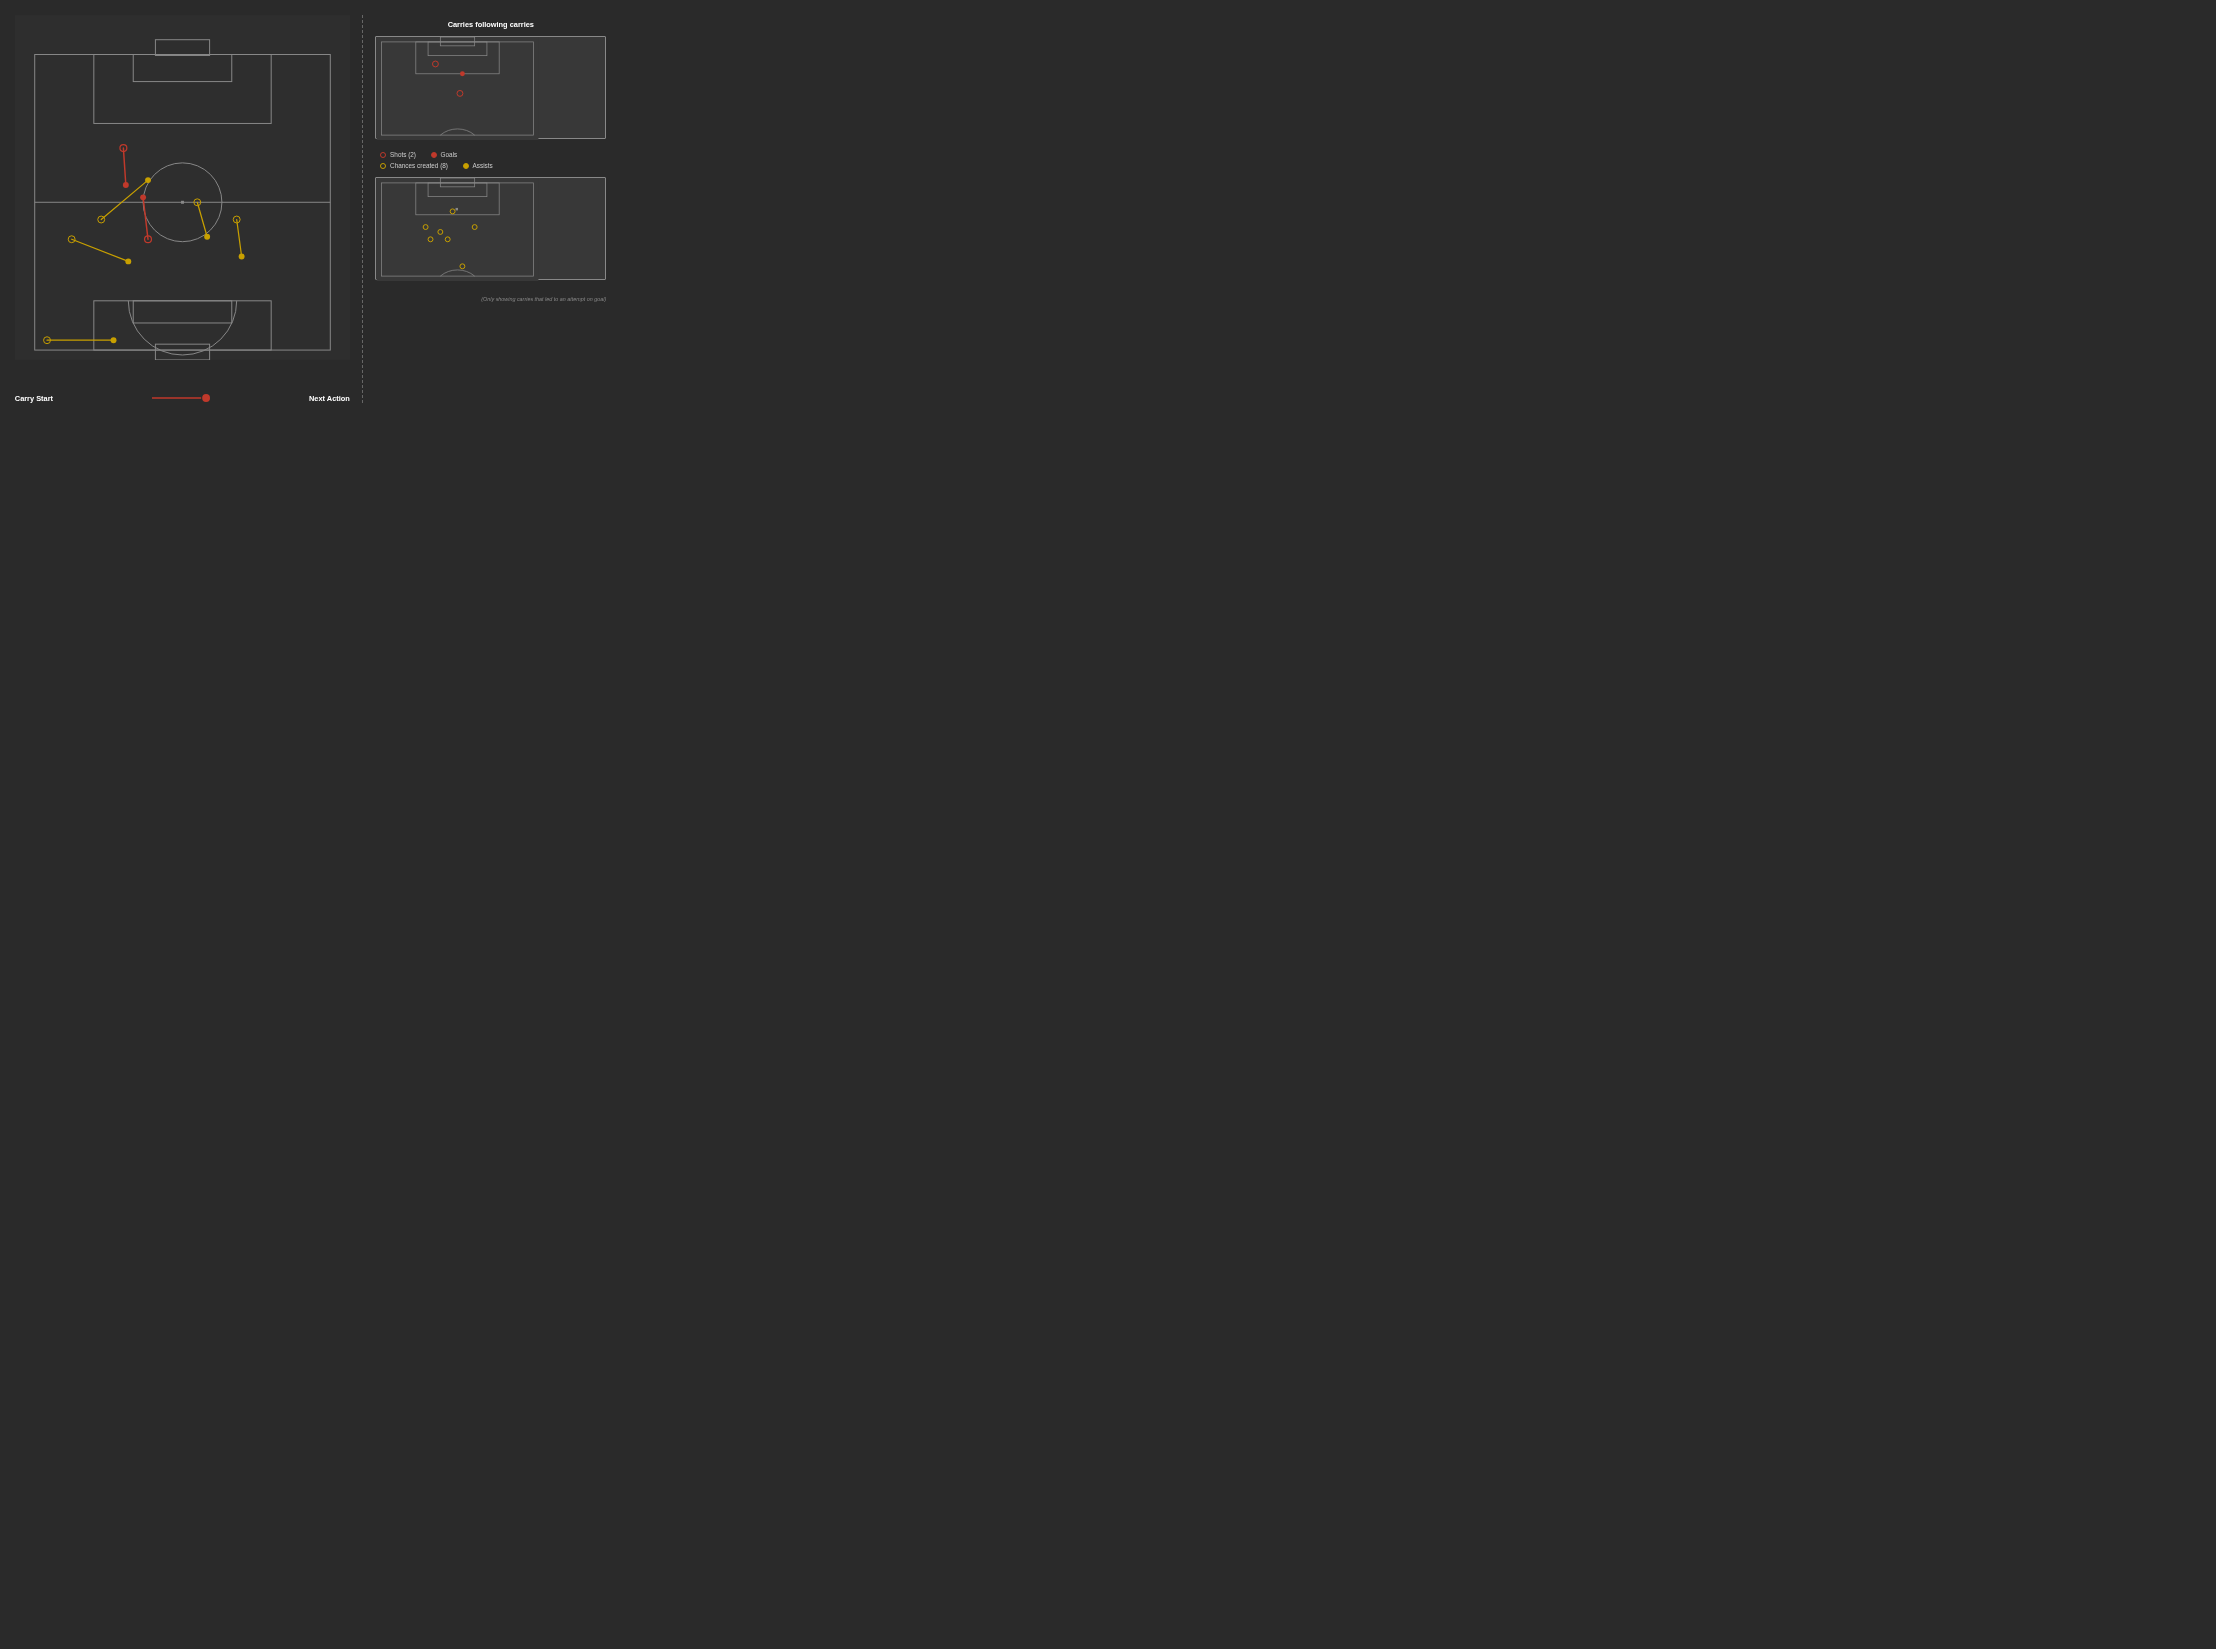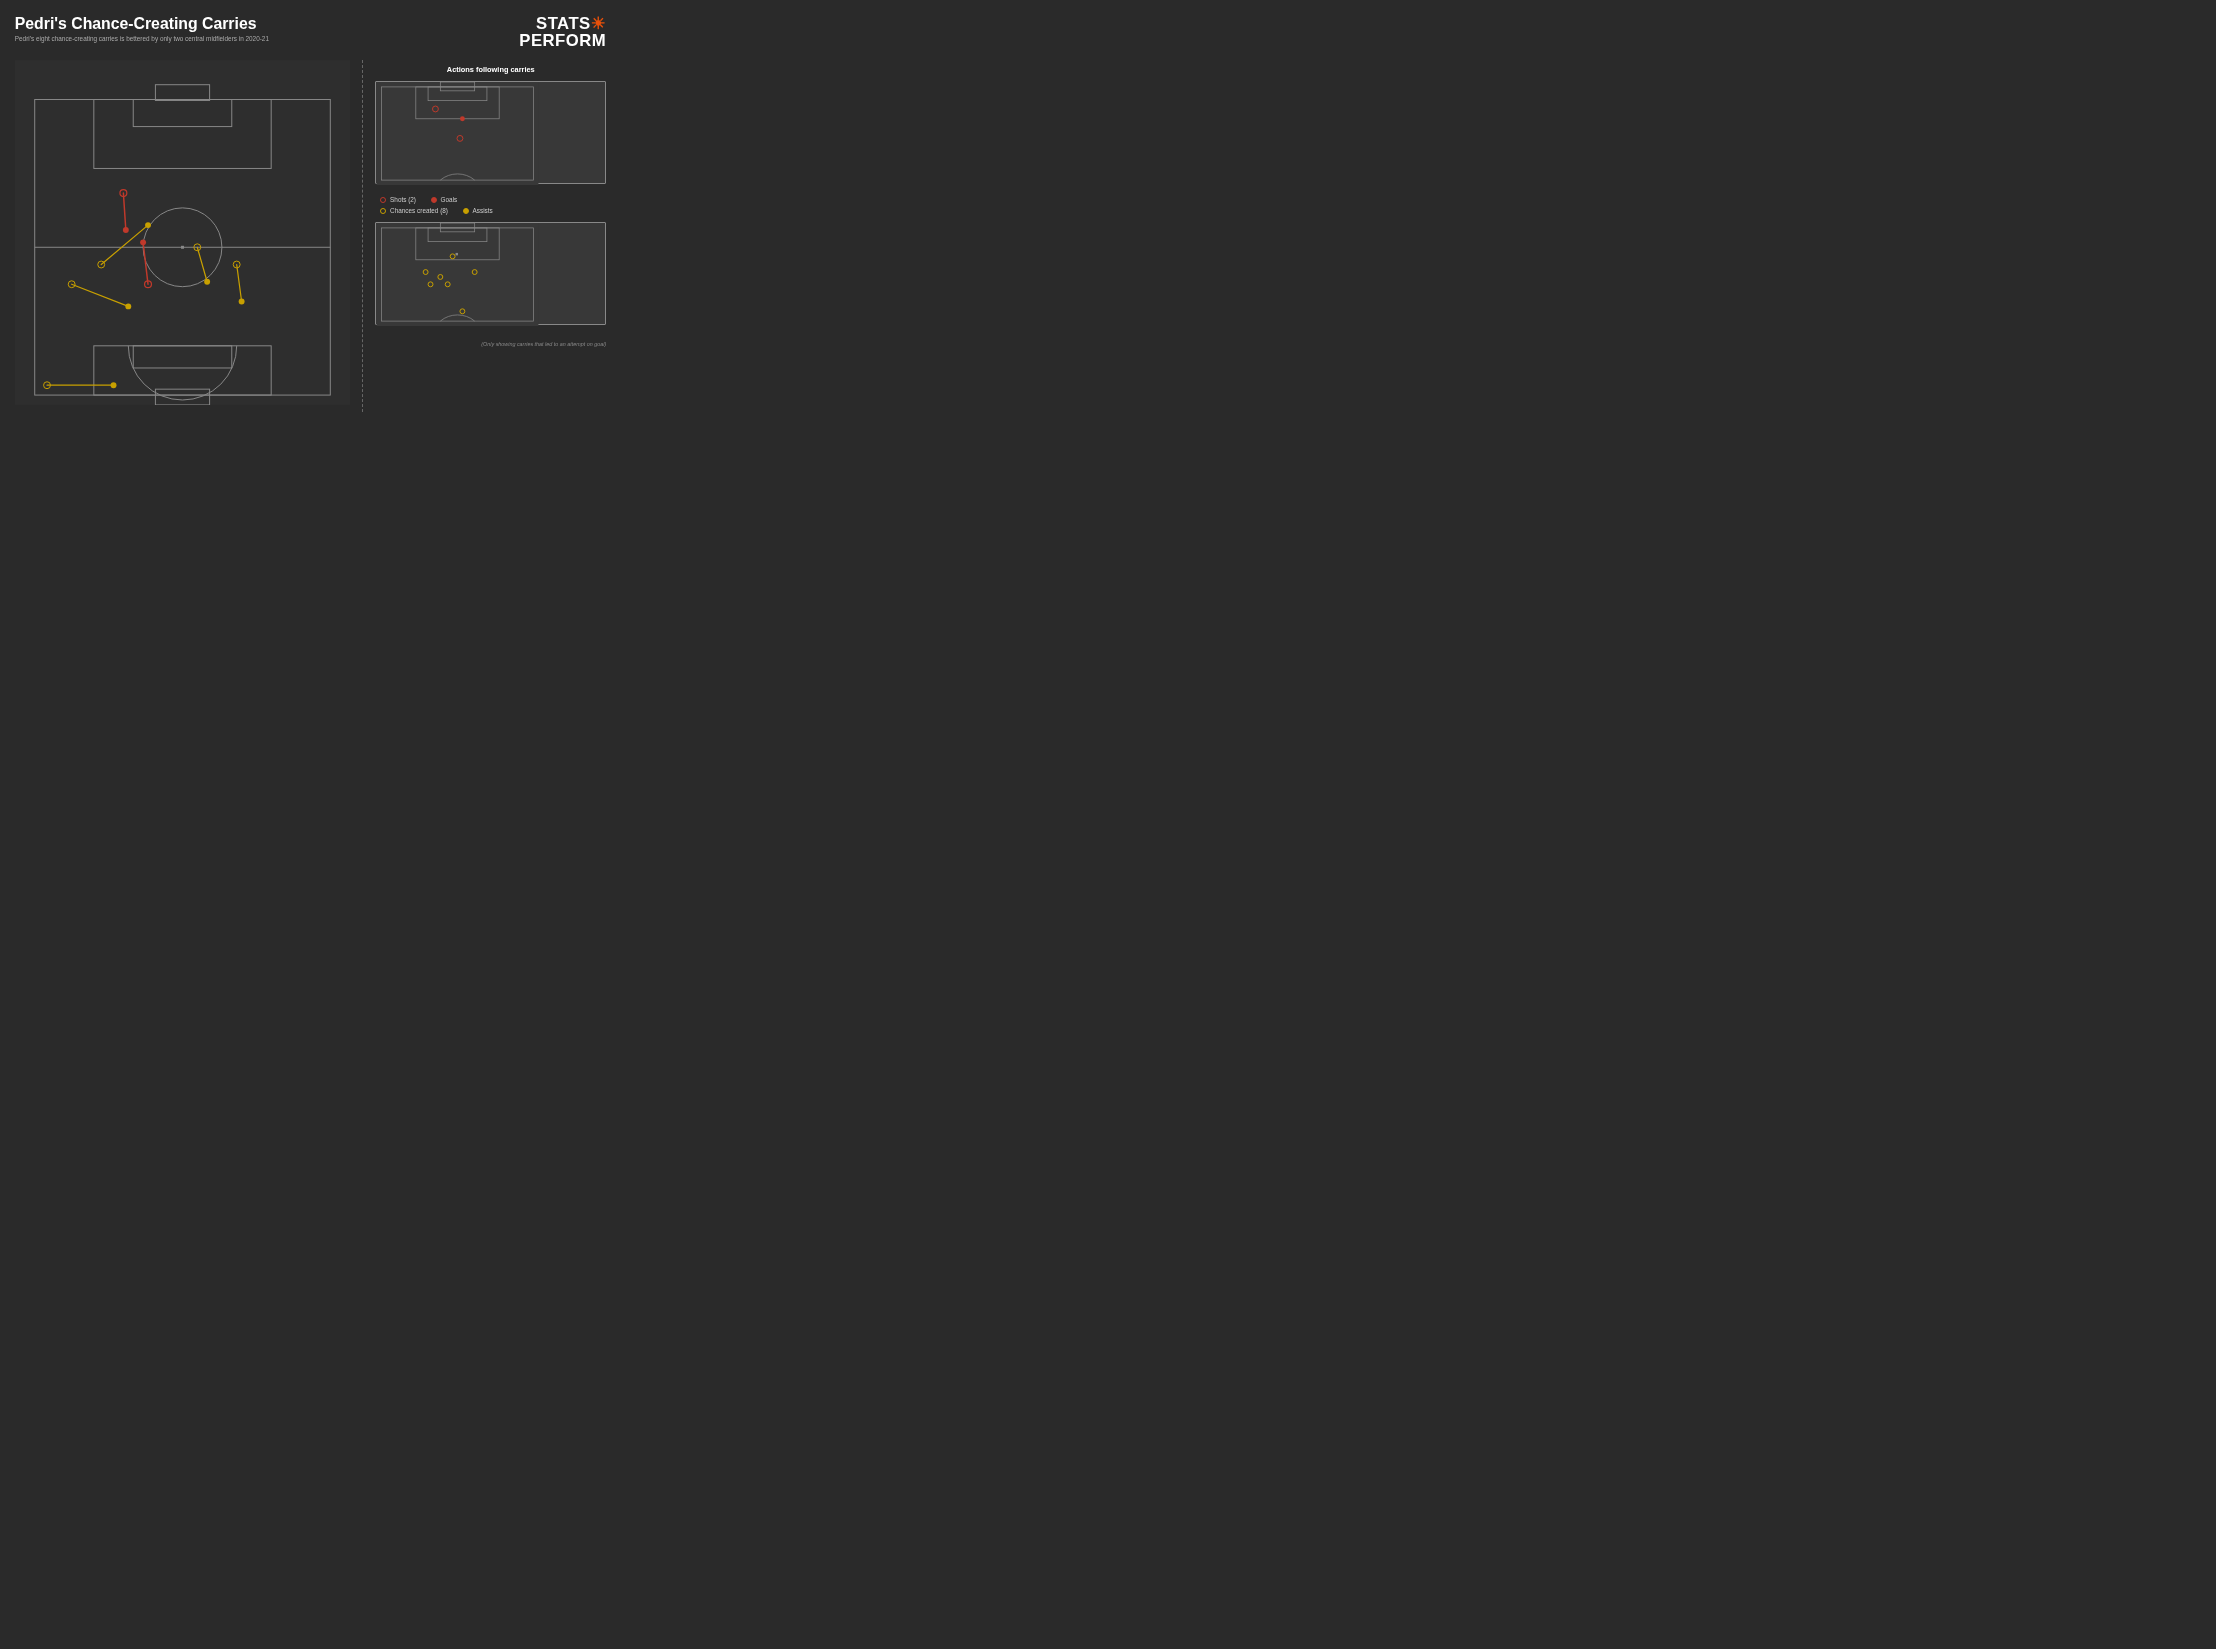--- a/index.html
+++ b/index.html
@@ -147,33 +147,20 @@
     .stats-perform-logo {
       text-align: right;
       line-height: 1.0;
     }
   </style>
 </head>
 <body>
 
 <div class="page-wrapper">
 
-  <div class="header-section">
-    <div class="title-block">
-      <div class="main-title">Pedri's Chance-Creating Carries</div>
-      <div class="subtitle">Pedri's eight chance-creating carries is bettered by only two central midfielders in 2020-21</div>
-    </div>
-
-    <div class="stats-perform-logo">
-      <div style="font-size:16.7px;font-weight:900;color:#fff;letter-spacing:0.5px;line-height:1.05;">
-        STATS<span style="color:#e8500a;">☀</span>
-      </div>
-      <div style="font-size:16.7px;font-weight:900;color:#fff;letter-spacing:0.5px;line-height:1.05;">PERFORM</div>
-    </div>
-  </div>
 
   <div class="content-section">
 
     <div class="pitch-container">
       <div class="pitch-svg-wrapper">
         <svg viewBox="0 0 680 700" width="335" height="345">
 
           <rect x="0" y="0" width="680" height="700" fill="#2e2e2e"></rect>
 
           <rect x="40" y="80" width="600" height="600" fill="none" stroke="#888" stroke-width="2"></rect>
@@ -244,21 +231,21 @@
 
         <div style="display:flex;align-items:center;gap:4.9px;">
           <span class="next-action-label">Next Action</span>
         </div>
       </div>
     </div>
 
     <div style="width:1px;border-left:1px dashed #666;margin:0 12.3px;height:100%;"></div>
 
     <div class="right-panel">
-      <div class="right-panel-title">Actions following carries</div>
+      <div class="right-panel-title">Carries following carries</div>
 
       <div class="mini-pitch-container" style="height:103px;">
         <svg viewBox="0 0 330 210" width="163" height="103">
           <rect x="0" y="0" width="330" height="210" fill="#383838"></rect>
 
           <rect x="10" y="10" width="310" height="190" fill="none" stroke="#888" stroke-width="1.5"></rect>
 
           <rect x="80" y="10" width="170" height="65" fill="none" stroke="#888" stroke-width="1.5"></rect>
 
           <rect x="130" y="0" width="70" height="18" fill="none" stroke="#888" stroke-width="1.5"></rect>

